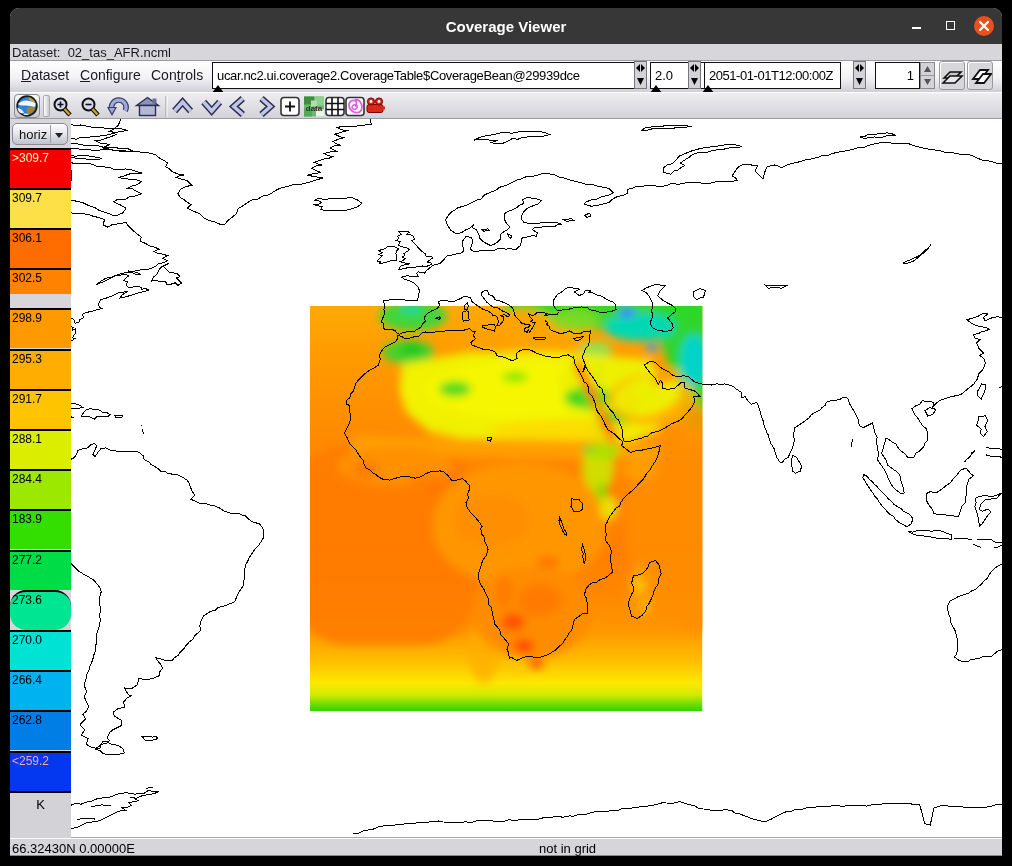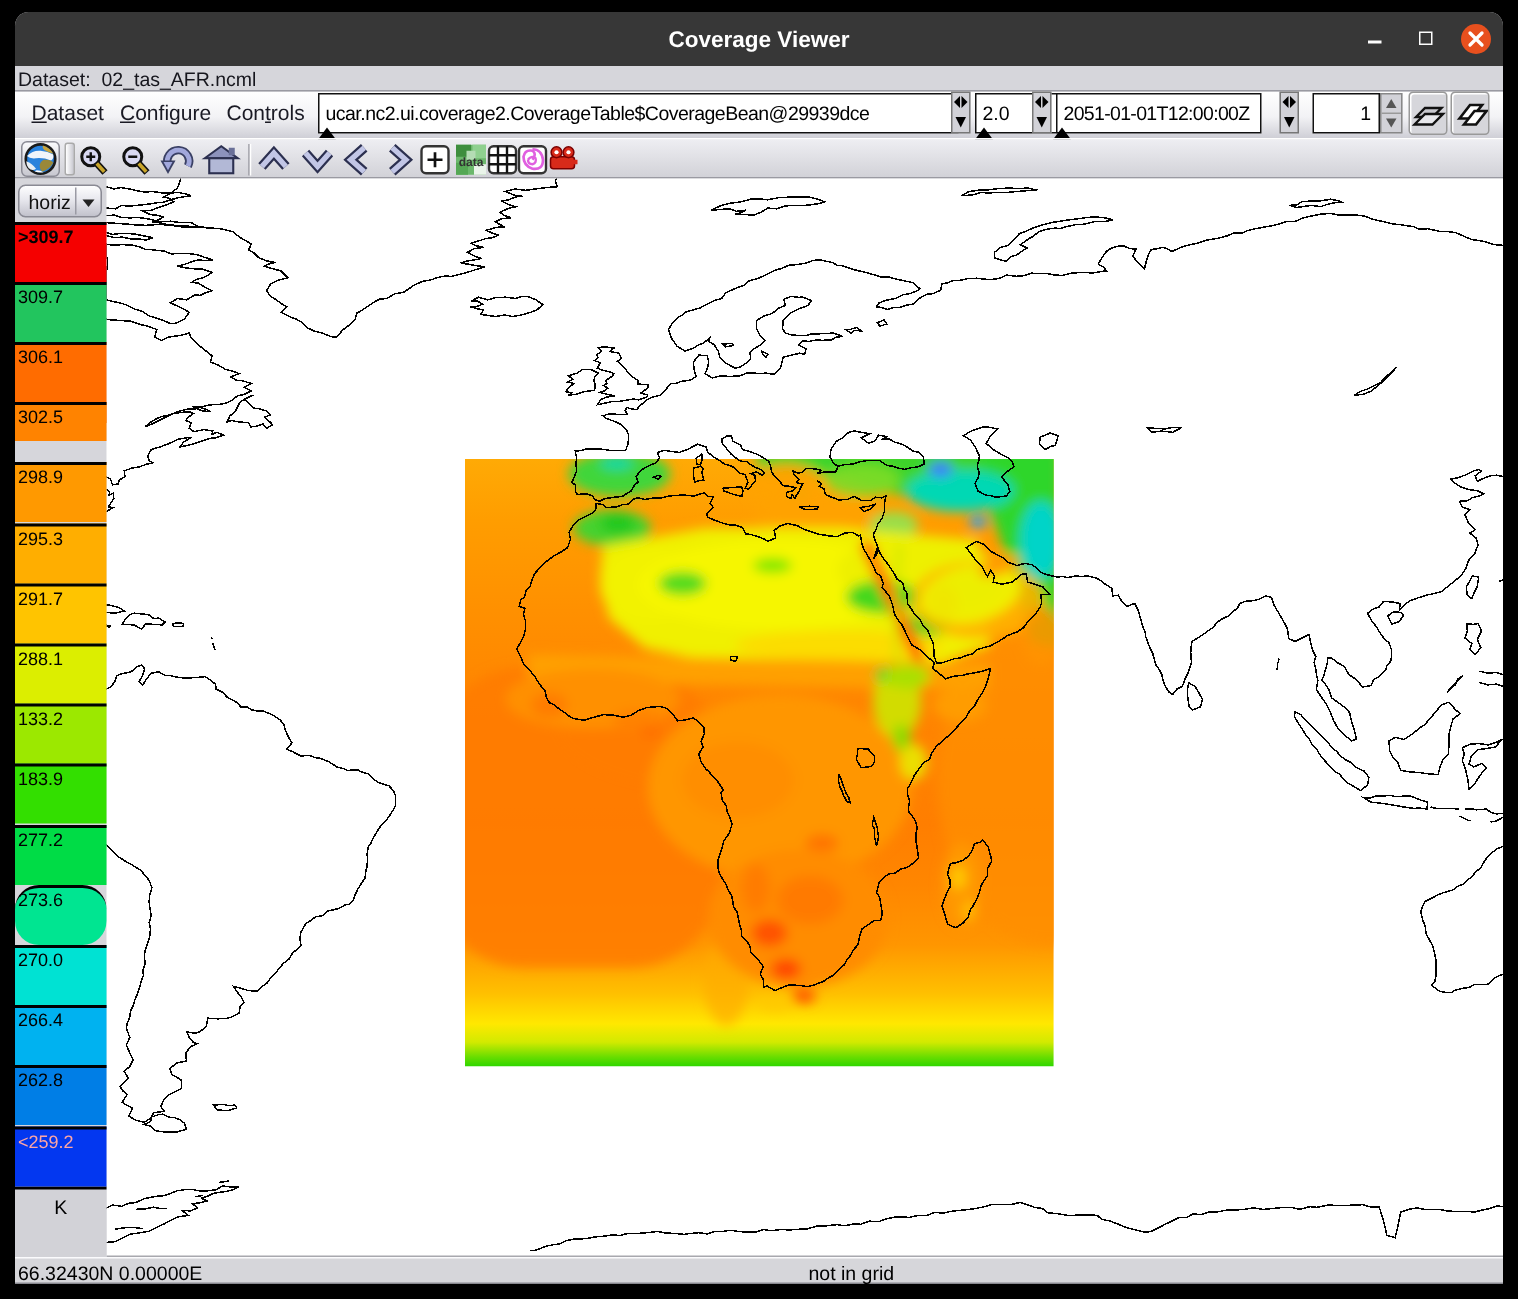--- a/index.html
+++ b/index.html
@@ -341,23 +341,23 @@
 <path d="M81.4 416.1 L85.7 416.4 L89.3 416.6 L94.3 419.3 L97.1 416.1 L102.9 416.2 L108.1 416.6 L110.0 414.7 L105.8 412.0 L102.6 412.4 L98.9 409.7 L93.9 409.2 L89.3 408.8 L86.5 409.7 L83.7 412.6 L81.4 416.1 Z"></path>
 <path d="M115.0 415.7 L120.1 415.2 L122.4 415.7 L122.0 417.5 L115.5 417.5 L115.0 415.7 Z"></path>
 <path d="M70.8 417.5 L73.1 418.0 L73.6 417.5 L70.8 416.6"></path>
     </g>
   </svg>
 </div>
 <div id="kcell">
     <div style="position:static;margin-top:4px;">K</div>
   </div>
 <div style="position:absolute;left:10px;top:147.5px;width:61px;height:40.2px;background:#f50000;border-top:2px solid #000;box-sizing:border-box;">
-    <span style="position:absolute;left:2px;top:1px;font-size:12px;color:#000000;font-weight:bold;">&gt;309.7</span>
-  </div>
-<div style="position:absolute;left:10px;top:187.7px;width:61px;height:40.2px;background:#22c55e;border-top:2px solid #000;box-sizing:border-box;">
+    <span style="position:absolute;left:2px;top:1px;font-size:12px;color:#fef9c3;">&gt;309.7</span>
+  </div>
+<div style="position:absolute;left:10px;top:187.7px;width:61px;height:40.2px;background:#fde047;border-top:2px solid #000;box-sizing:border-box;">
     <span style="position:absolute;left:2px;top:1px;font-size:12px;color:#000;">309.7</span>
   </div>
 <div style="position:absolute;left:10px;top:227.9px;width:61px;height:54px;background:#ff6c00;border-top:2px solid #000;box-sizing:border-box;">
     <span style="position:absolute;left:2px;top:1px;font-size:12px;color:#000;">306.1</span>
   </div>
 <div style="position:absolute;left:10px;top:268.1px;width:61px;height:26px;background:#ff8300;border-top:2px solid #000;box-sizing:border-box;padding-left:28px;">
     <span style="position:absolute;left:2px;top:1px;font-size:12px;color:#000;">302.5</span>
   </div>
 <div style="position:absolute;left:10px;top:308.3px;width:61px;height:40.2px;background:#ff9900;border-top:2px solid #000;box-sizing:border-box;">
     <span style="position:absolute;left:2px;top:1px;font-size:12px;color:#000;">298.9</span>
@@ -365,21 +365,21 @@
 <div style="position:absolute;left:10px;top:348.5px;width:61px;height:40.2px;background:#ffae00;border-top:2px solid #000;box-sizing:border-box;">
     <span style="position:absolute;left:2px;top:1px;font-size:12px;color:#000;">295.3</span>
   </div>
 <div style="position:absolute;left:10px;top:388.7px;width:61px;height:40.2px;background:#ffc400;border-top:2px solid #000;box-sizing:border-box;">
     <span style="position:absolute;left:2px;top:1px;font-size:12px;color:#000;">291.7</span>
   </div>
 <div style="position:absolute;left:10px;top:428.9px;width:61px;height:40.2px;background:#dcee00;border-top:2px solid #000;box-sizing:border-box;">
     <span style="position:absolute;left:2px;top:1px;font-size:12px;color:#000;">288.1</span>
   </div>
 <div style="position:absolute;left:10px;top:469.1px;width:61px;height:40.2px;background:#9ce800;border-top:2px solid #000;box-sizing:border-box;">
-    <span style="position:absolute;left:2px;top:1px;font-size:12px;color:#000;">133.2</span>
+    <span style="position:absolute;left:2px;top:1px;font-size:12px;color:#000;">284.4</span>
   </div>
 <div style="position:absolute;left:10px;top:509.3px;width:61px;height:40.2px;background:#33df00;border-top:2px solid #000;box-sizing:border-box;">
     <span style="position:absolute;left:2px;top:1px;font-size:12px;color:#000;">183.9</span>
   </div>
 <div style="position:absolute;left:10px;top:549.5px;width:61px;height:40.2px;background:#00dc46;border-top:2px solid #000;box-sizing:border-box;">
     <span style="position:absolute;left:2px;top:1px;font-size:12px;color:#000;">277.2</span>
   </div>
 <div style="position:absolute;left:10px;top:589.7px;width:61px;height:40.2px;background:#00e591;border-top:2px solid #000;box-sizing:border-box;border-radius:16px;">
     <span style="position:absolute;left:2px;top:1px;font-size:12px;color:#000;">273.6</span>
   </div>

